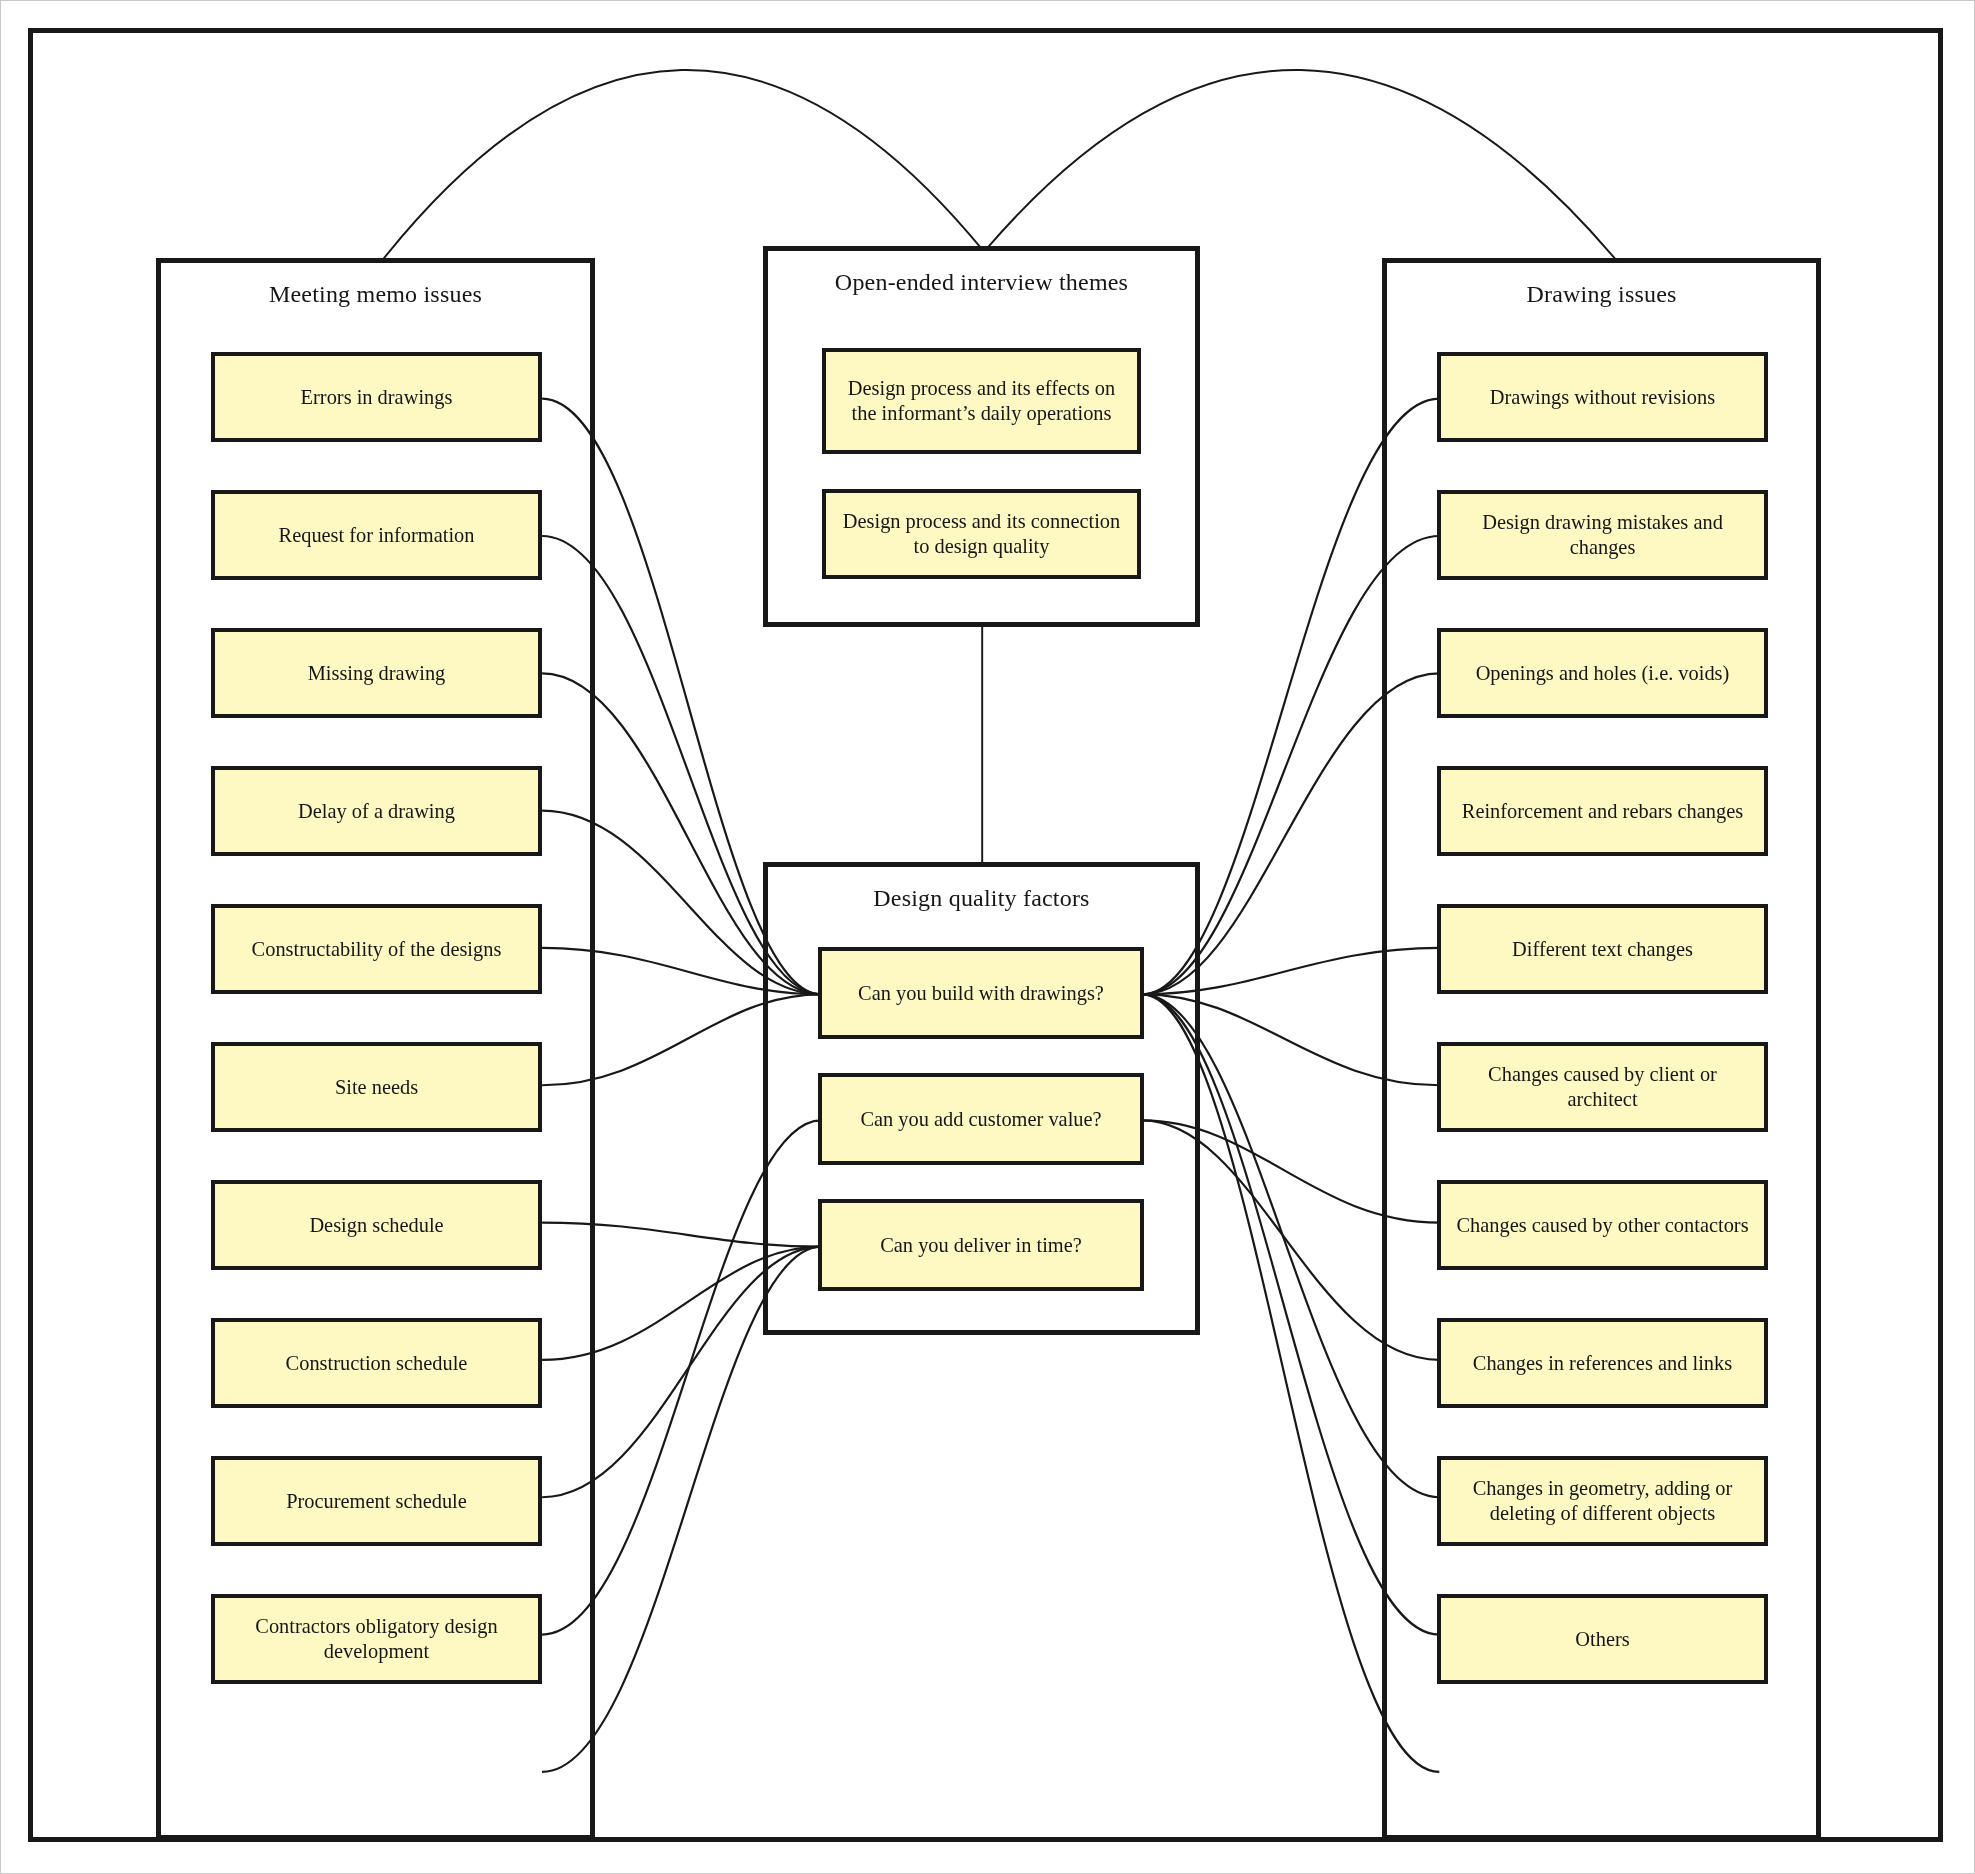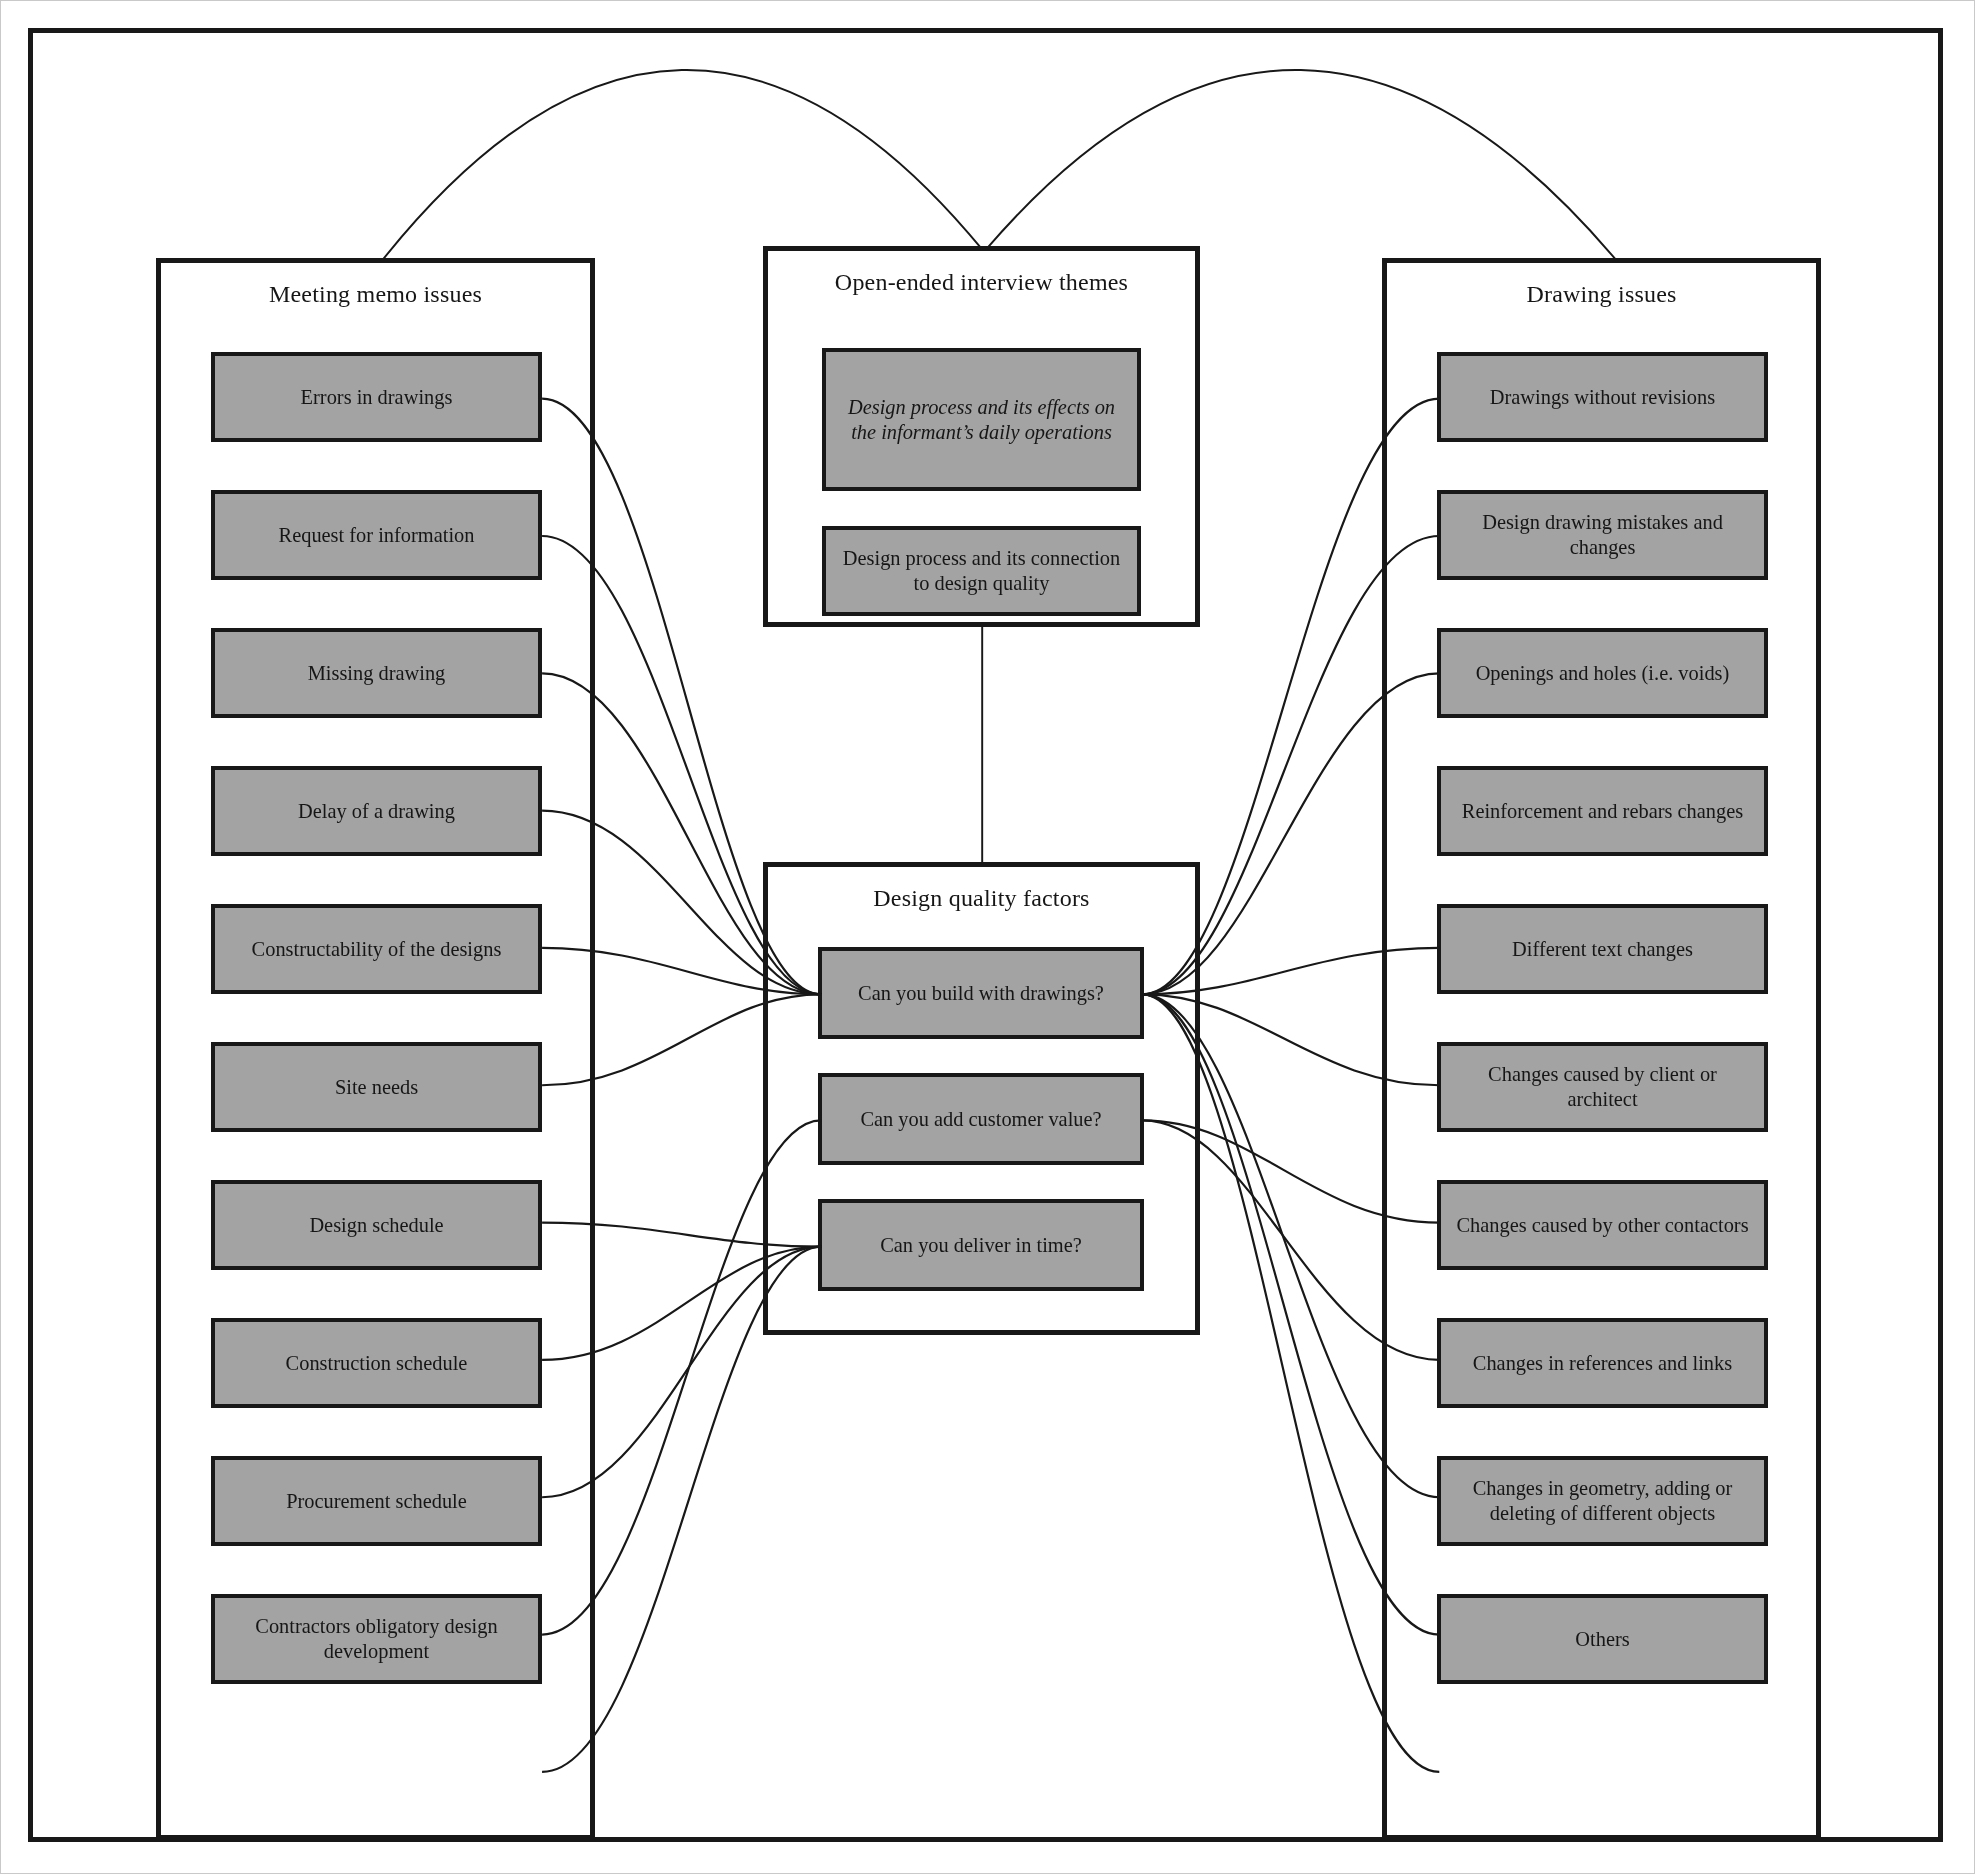--- a/index.html
+++ b/index.html
@@ -19,26 +19,26 @@
   .quality-panel { left:762px; top:861px; width:437px; height:473px; }
   .panel-title {
     position:absolute; left:0; right:0; top:18.4px; text-align:center;
     font-weight:normal; font-size:24px; letter-spacing:0.2px;
   }
   .boxes {
     position:absolute; left:50px; right:48px; top:89px;
     display:flex; flex-direction:column; gap:48px;
   }
   .node-box {
-    height:90px; border:4.4px solid #181818; box-sizing:border-box; background:#a3a3a3;
+    height:90px; border:4.4px solid #181818; box-sizing:border-box; background:#fef9c3;
     display:flex; align-items:center; justify-content:center;
     text-align:center; font-size:20.4px; line-height:1.22; padding:0 14px;
   }
   .themes-boxes { position:absolute; left:54px; right:54px; top:97px; display:flex; flex-direction:column; gap:35px; }
-  .themes-boxes .node-box:nth-child(1) { height:143px;font-style:italic; }
+  .themes-boxes .node-box:nth-child(1) { height:106px; }
   .quality-boxes { position:absolute; left:50px; right:51px; top:80px; display:flex; flex-direction:column; gap:34px; }
   .quality-boxes .node-box { height:92px; }
   svg.wires { position:absolute; left:0; top:0; z-index:5; pointer-events:none; }
 </style>
 </head>
 <body>
 
 <div class="stage">
   <div class="frame"></div>
 

